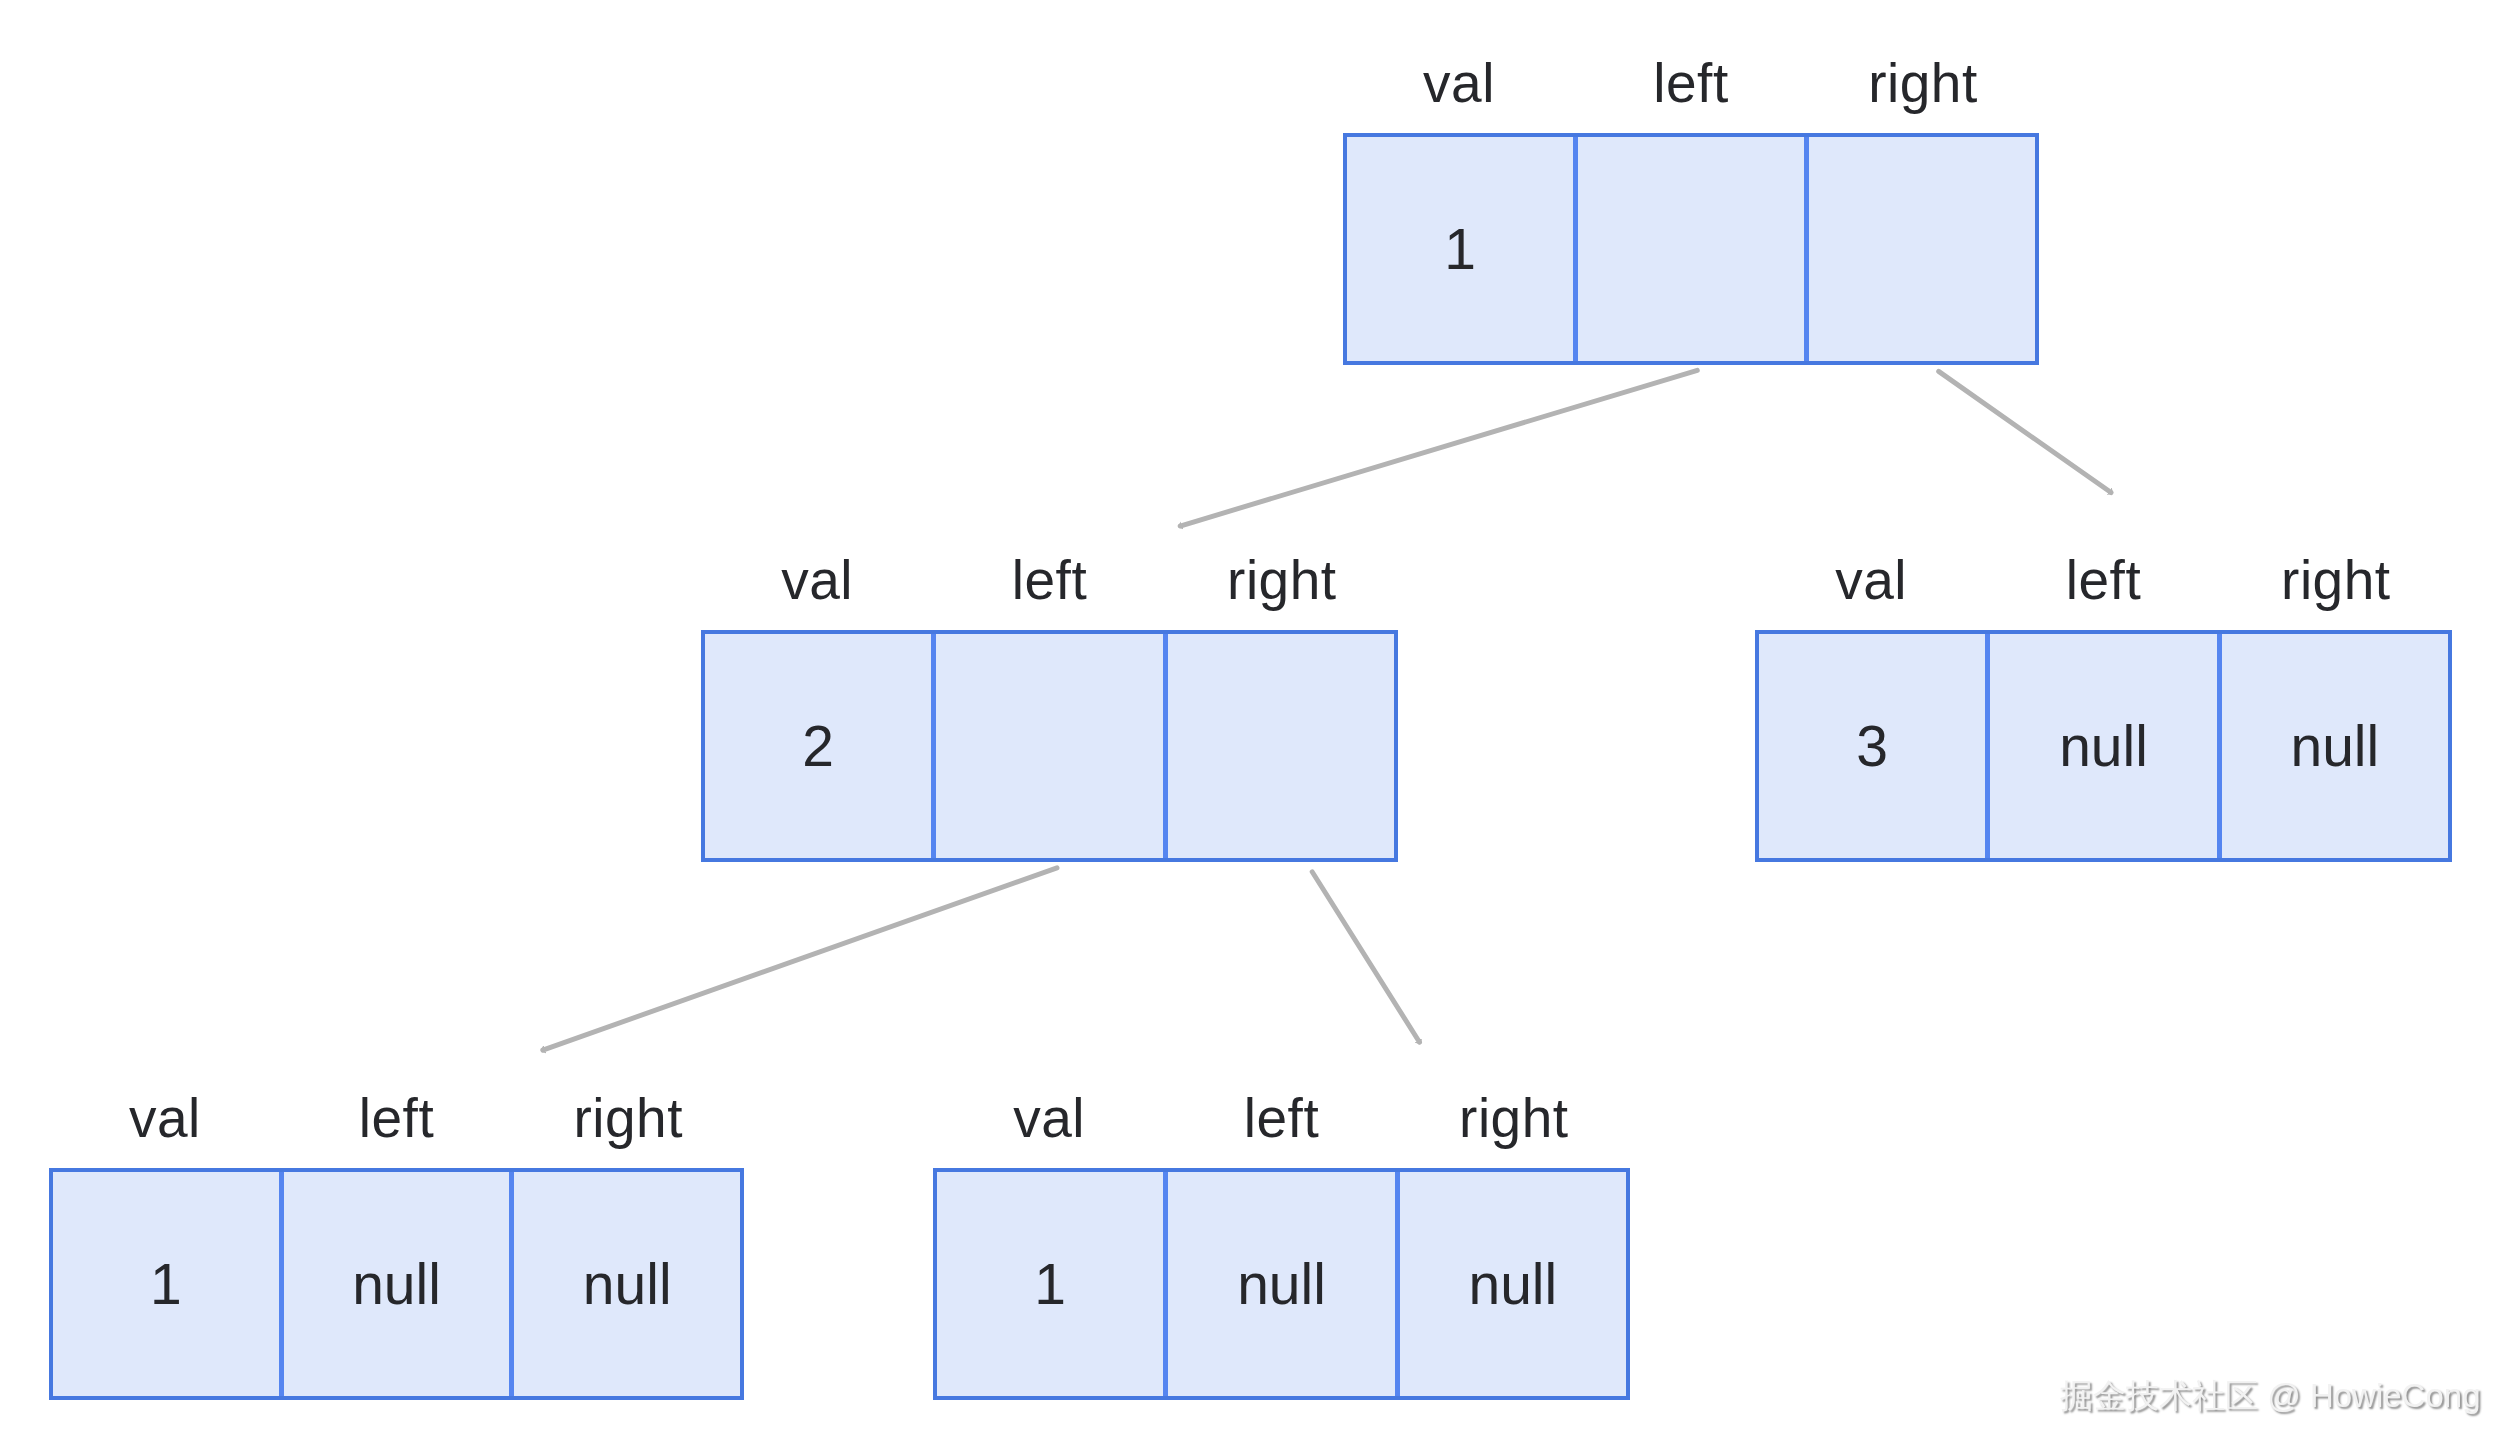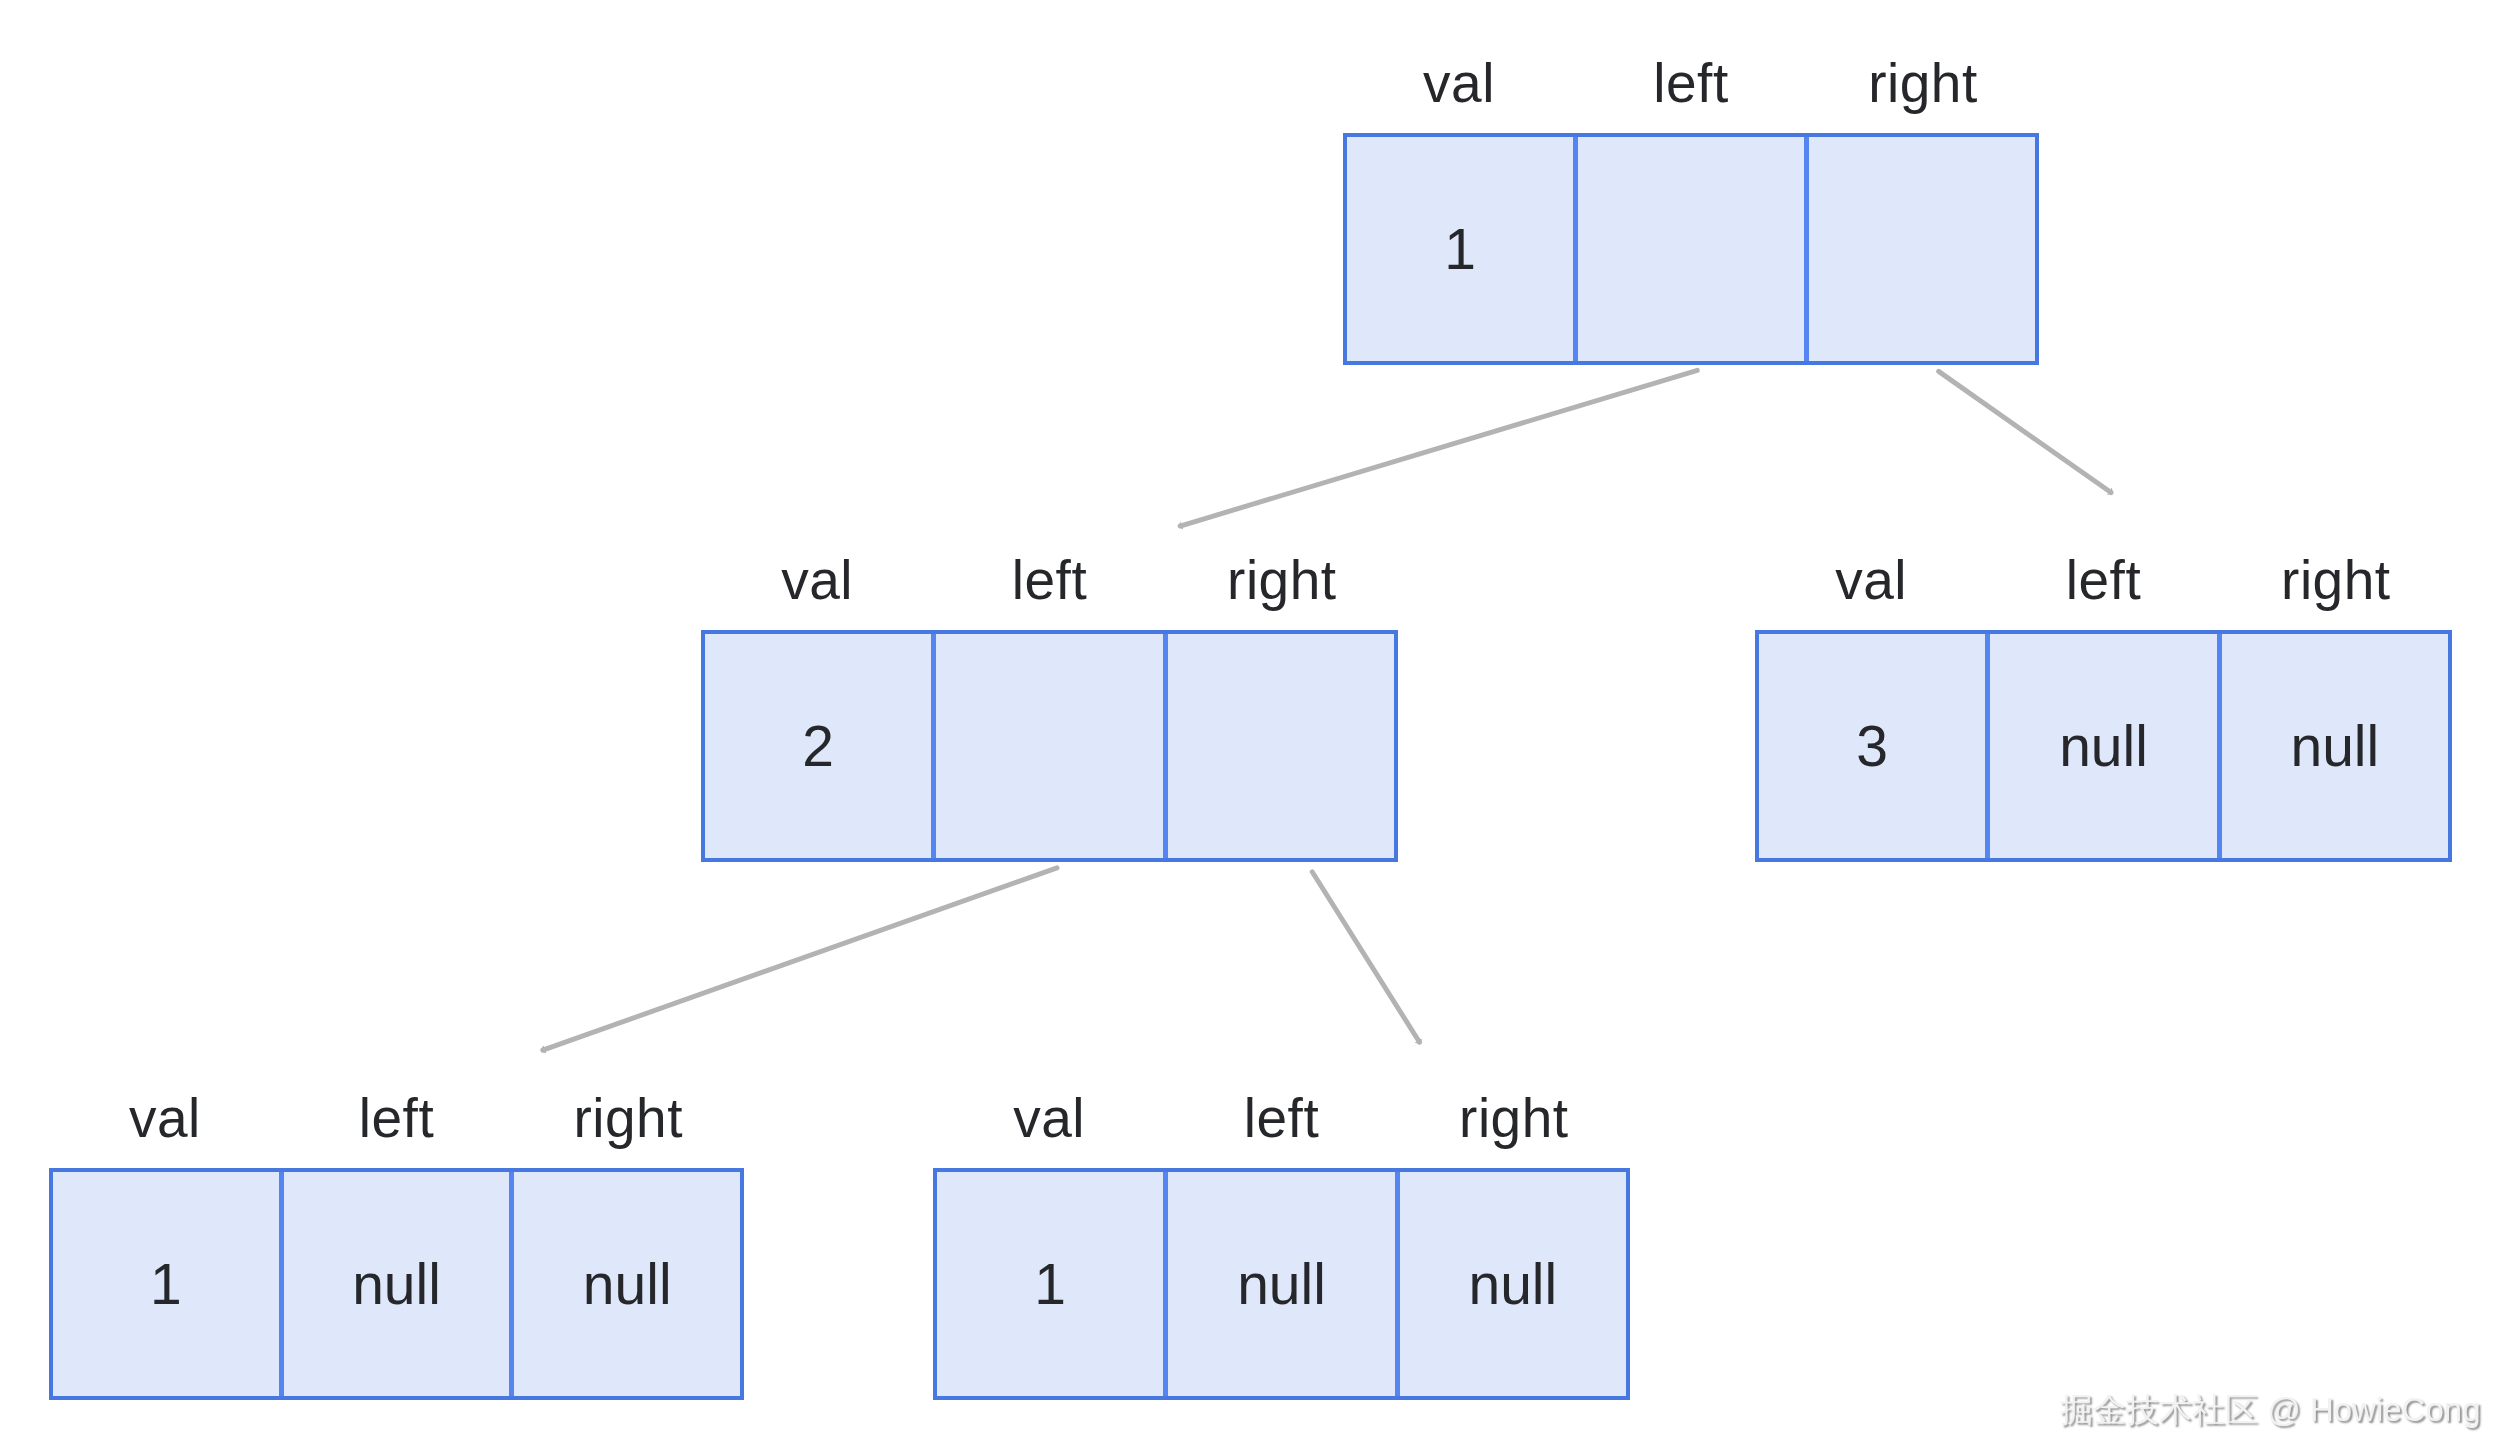--- a/index.html
+++ b/index.html
@@ -59,21 +59,21 @@
     left: 0;
     top: 0;
     width: 2512px;
     height: 1452px;
     pointer-events: none;
   }
   
   .watermark {
     position: absolute;
     right: 31.5px;
-    bottom: 19px;
+    bottom: 33px;
     font-size: 33px;
     color: #f2f2f2;
     text-shadow: 2px 2px 2px #8f8f8f, -1px -1px 1px #ffffff;
     white-space: nowrap;
   }
 </style>
 </head>
 <body>
 
 <div id="canvas">

